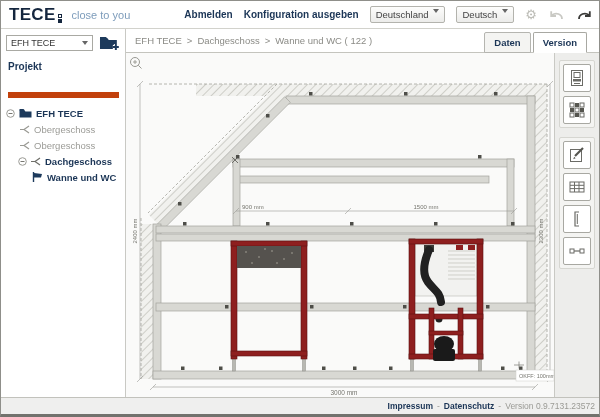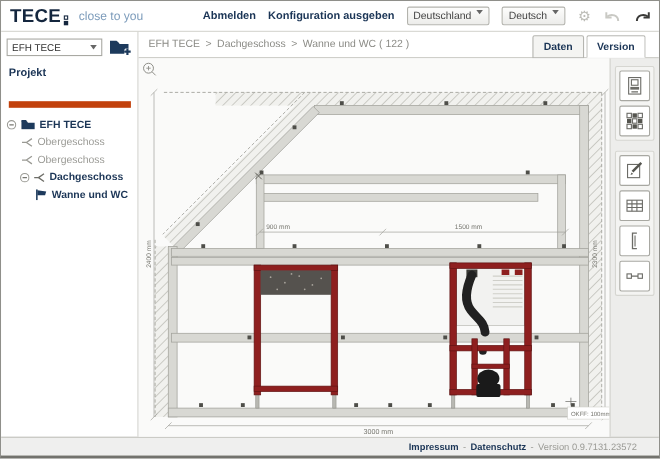--- a/index.html
+++ b/index.html
@@ -38,21 +38,21 @@
   .tabs { position:absolute; right:12px; bottom:-1px; display:flex; gap:2px; }
   .tab { font-size:9.5px; font-weight:bold; color:#1b3556; padding:4px 9px 4px; border:1px solid #b5b5b0; background:#f4f4f2; border-radius:2px 2px 0 0; cursor:pointer; }
   .tab.active { background:#fff; border-color:#a8a8a2; border-bottom:1px solid #fff; z-index:2; }
   .workarea { flex:1; min-height:0; display:flex; }
   .canvas { flex:1; min-width:0; position:relative; background:#fafaf9; }
   .canvas svg.draw { position:absolute; inset:0; width:100%; height:100%; }
   .toolbar { width:45px; flex:none; background:#ededeb; border-left:1px solid #c9c9c4; padding:7px 0 0; display:flex; flex-direction:column; align-items:center; }
   .tool-group { border:1px solid #d6d6d1; background:#f4f4f2; padding:3px; display:flex; flex-direction:column; gap:4px; margin-bottom:9px; border-radius:2px; }
   .tool-btn { width:28px; height:28px; background:#fff; border:1px solid #a8a8a2; border-radius:2px; display:flex; align-items:center; justify-content:center; cursor:pointer; }
   
-  .footer { height:17px; flex:none; background:#efefee; border-top:1px solid #c2c2bc; display:flex; align-items:center; justify-content:flex-end; gap:4px; padding-right:20px; font-size:8.5px; }
+  .footer { height:17px; flex:none; background:#efefee; border-top:1px solid #c2c2bc; display:flex; align-items:center; justify-content:flex-end; gap:4px; padding-right:4px; font-size:8.5px; }
   .flink { color:#1b3556; font-weight:bold; cursor:pointer; }
   .fsep { color:#9a9a95; }
   .fversion { color:#9a9a95; }
   svg text { font-family:"Liberation Sans", sans-serif; fill:#76766f; }
 </style>
 </head>
 <body>
 
 <div class="window">
 

